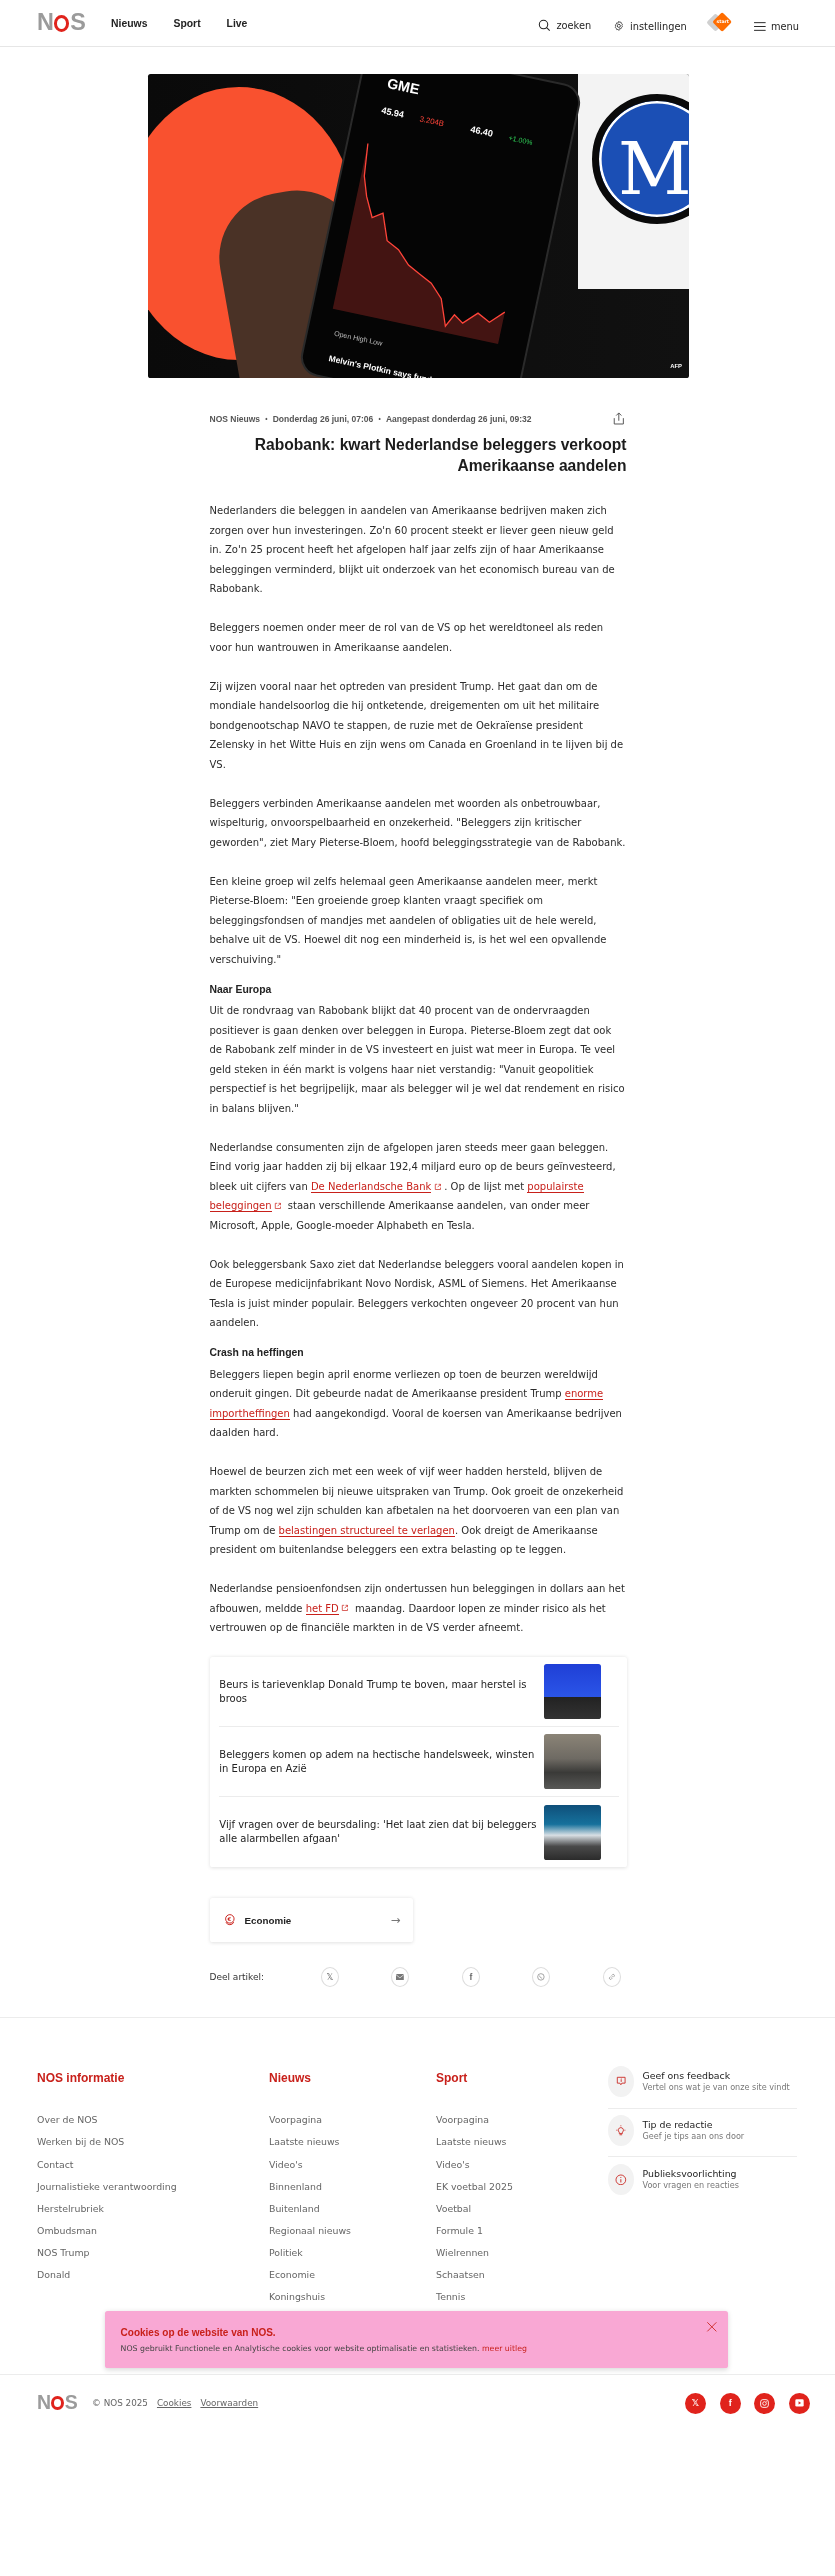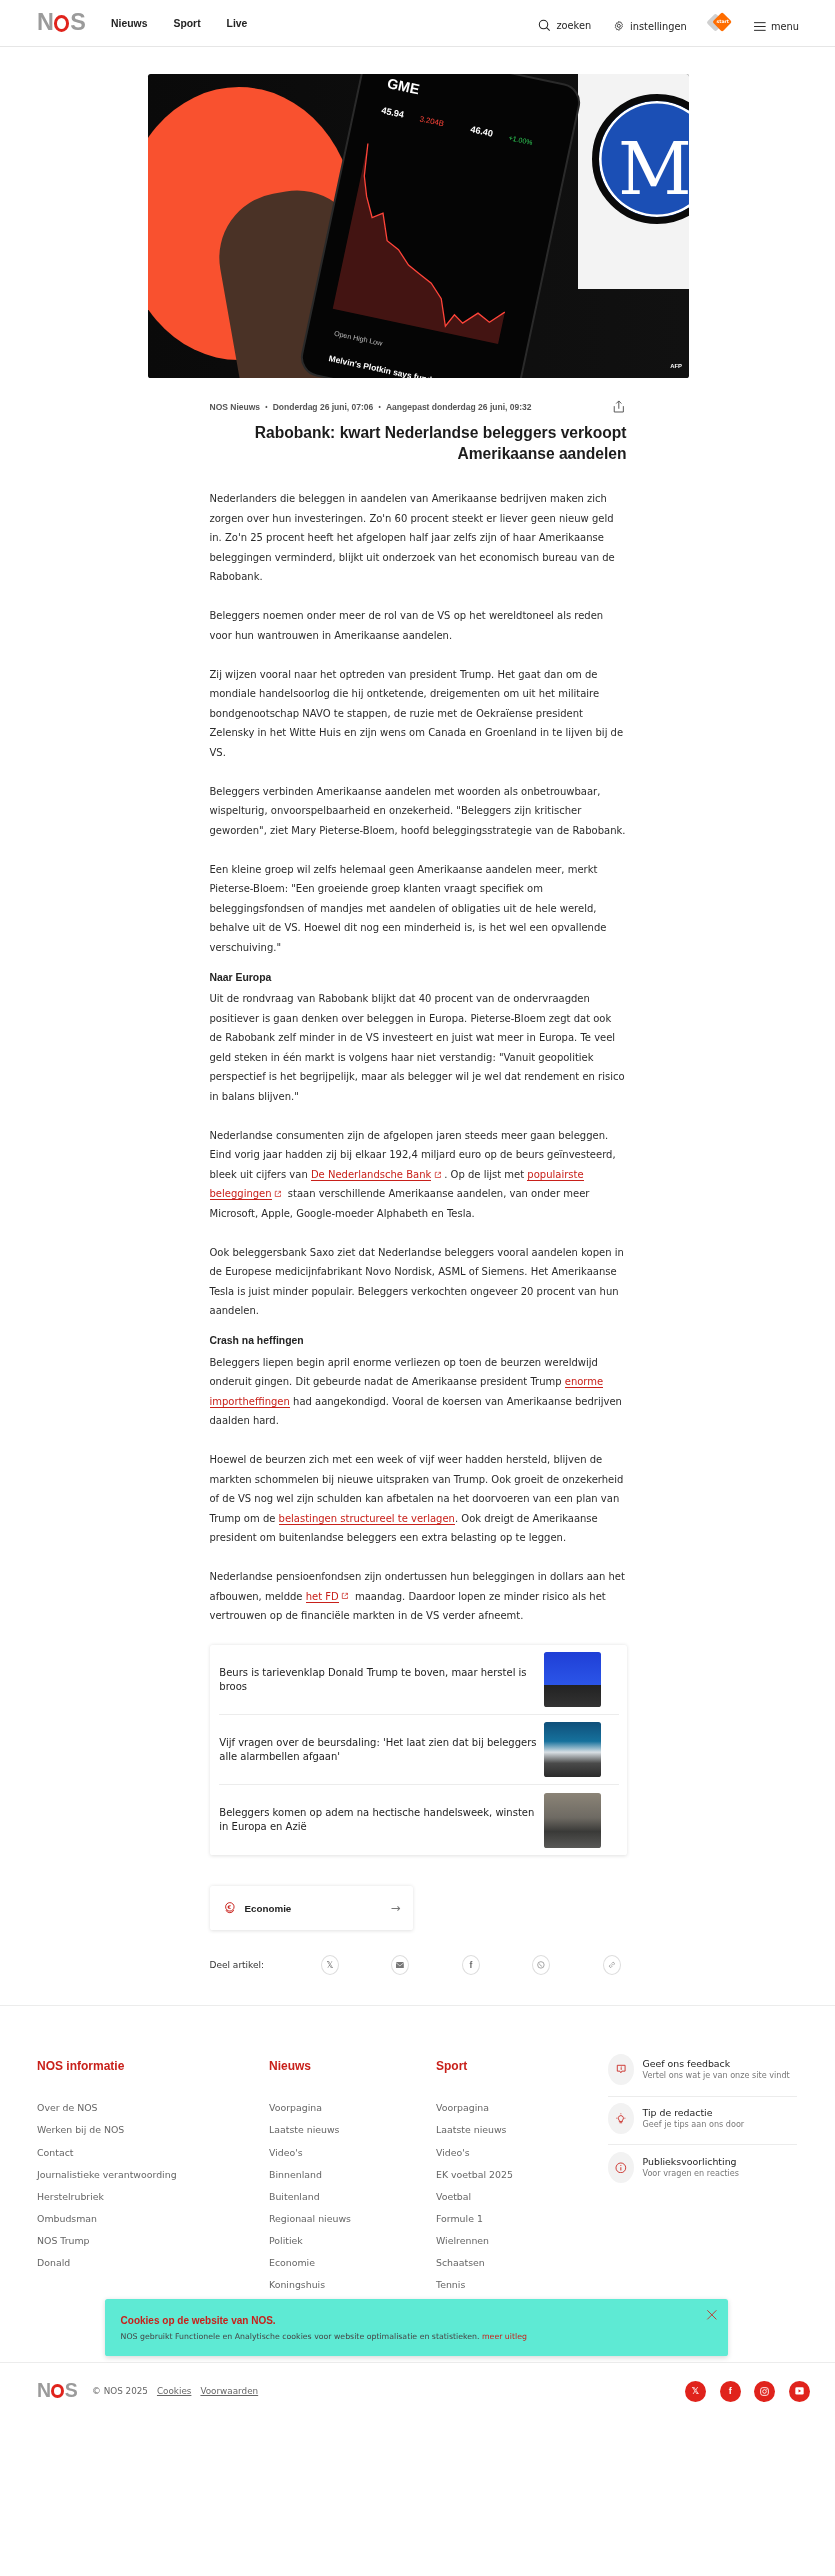--- a/index.html
+++ b/index.html
@@ -25,21 +25,21 @@
   .hero .redcircle { position: absolute; left: -26px; top: 13px; width: 234px; height: 273px; border-radius: 50%; background: #f9512f; }
   .hero .whitebg { position: absolute; right: 0; top: 0; width: 111px; height: 215px; background: #f3f3f3; }
   .hero .mlogo { position: absolute; right: -33px; top: 19.5px; width: 130px; height: 130px; border-radius: 50%; background: #1b4fb5; border: 7.8px solid #0a0a0a; box-shadow: 0 0 0 2.6px #fff inset; }
   .hero .mlogo span { position: absolute; left: 19.5px; top: 26px; font-family: "DejaVu Serif", serif; font-size: 72px; color: #fff; }
   .hero .phone { position: absolute; left: 182px; top: -13px; width: 221px; height: 338px; background: #050505; border-radius: 19.5px; transform: rotate(12deg); border: 2px solid #2a2a2a; overflow: hidden; }
   .hero .phone svg { position: absolute; left: 0; top: 0; }
   .hero .hand { position: absolute; left: 78px; top: 117px; width: 143px; height: 208px; background: #4a3226; border-radius: 65px 65px 0 0; transform: rotate(-10deg); }
   .hero .credit { position: absolute; right: 6.5px; bottom: 9px; font-size: 5.9px; color: #fff; font-weight: bold; font-family: "Liberation Sans", sans-serif; }
 
   
-  .article { width: 417px; margin: 0 auto; padding-top: 21px; }
+  .article { width: 417px; margin: 12px auto; padding-top: 21px; }
   .meta { display: flex; align-items: center; font-family: "Liberation Sans", sans-serif; font-size: 8.5px; color: #555; font-weight: 600; }
   .meta .dot { margin: 0 5.2px; font-size: 6.5px; }
   .share-top { margin-left: auto; width: 15.6px; height: 15.6px; }
   h1 { font-family: "Liberation Sans", sans-serif; font-weight: 700; font-size: 15.6px; line-height: 21px; color: #1c1c1c; margin-top: 7.8px; text-align: right; }
   .body { margin-top: 25px; }
   .body p { font-size: 10px; line-height: 19.5px; color: #2b2b2b; margin-bottom: 19.5px; }
   .body h2 { font-family: "Liberation Sans", sans-serif; font-weight: 700; font-size: 10.4px; color: #232323; margin-bottom: 6.5px; margin-top: -5.2px; }
   .lnk { color: #c8201a; border-bottom: 0.7px solid #c8201a; }
   .ext { display: inline-block; width: 7.8px; height: 7.8px; margin: 0 2.6px 0 2.6px; vertical-align: -0.7px; }
 
@@ -69,21 +69,21 @@
   .fcol.s { width: 172px; }
   .fcol h3 { font-family: "Liberation Sans", sans-serif; font-weight: 700; font-size: 12px; color: #c8201a; margin-bottom: 29px; margin-top: 1.3px; }
   .fcol a { display: block; font-size: 9.4px; color: #666; margin-bottom: 9.4px; line-height: 12.7px; }
   .fcontact { width: 189px; margin-left: 0; margin-top: -10.4px; }
   .fc-item { display: flex; align-items: flex-start; padding: 10.4px 0; border-bottom: 0.7px solid #ececec; }
   .fc-item:last-child { border-bottom: none; }
   .fc-ic { width: 26px; height: 31px; background: #f2f2f2; border-radius: 50%; display: flex; align-items: center; justify-content: center; flex-shrink: 0; margin-right: 8.5px; margin-top: -3.9px; }
   .fc-item .tt { font-size: 9.4px; color: #232323; }
   .fc-item .st { font-size: 8.1px; color: #777; line-height: 10.4px; margin-top: 1.3px; }
 
-  .cookie { position: absolute; left: 105px; top: 293px; width: 623px; height: 57px; background: #5eead4; border-radius: 2.6px; box-shadow: 0 1.3px 5.2px rgba(0,0,0,0.15); padding: 15.6px 15.6px 0 15.6px; }
+  .cookie { position: absolute; left: 105px; top: 293px; width: 623px; height: 57px; background: #f9a8d4; border-radius: 2.6px; box-shadow: 0 1.3px 5.2px rgba(0,0,0,0.15); padding: 15.6px 15.6px 0 15.6px; }
   .cookie .ct { font-family: "Liberation Sans", sans-serif; font-weight: 700; font-size: 10px; color: #c8201a; }
   .cookie .cb { font-size: 7.8px; color: #444; margin-top: 6.5px; }
   .cookie .cb a { color: #c8201a; }
   .cookie .close { position: absolute; right: 10.4px; top: 10.4px; width: 11.7px; height: 11.7px; }
 
   .bottom { border-top: 0.7px solid #ececec; height: 57px; display: flex; align-items: center; padding: 0 26px 0 37px; }
   .bottom .logo { font-size: 19.5px; }
   .bottom .logo .o { width: 13px; height: 14.3px; border-width: 3.3px; }
   .bottom .copy { font-size: 8.8px; color: #666; margin-left: 15px; }
   .bottom .bl { font-size: 8.8px; color: #666; text-decoration: underline; margin-left: 9px; }
@@ -205,26 +205,26 @@
         </svg><span> maandag. Daardoor lopen ze minder risico als het vertrouwen op de financiële markten in de VS verder afneemt.</span>
     </p>
   </div>
 
   <div class="related">
     <a class="rel-item">
       <span class="t">Beurs is tarievenklap Donald Trump te boven, maar herstel is broos</span>
       <span class="rel-thumb th1"></span>
     </a>
     <a class="rel-item">
+      <span class="t">Beleggers komen op adem na hectische handelsweek, winsten in Europa en Azië</span>
+      <span class="rel-thumb th2"></span>
+    </a>
+    <a class="rel-item">
       <span class="t">Vijf vragen over de beursdaling: 'Het laat zien dat bij beleggers alle alarmbellen afgaan'</span>
       <span class="rel-thumb th3"></span>
-    </a>
-    <a class="rel-item">
-      <span class="t">Beleggers komen op adem na hectische handelsweek, winsten in Europa en Azië</span>
-      <span class="rel-thumb th2"></span>
     </a>
   </div>
 
   <a class="topic">
     <svg class="ic" viewBox="0 0 18 18">
         <circle cx="9" cy="7.5" r="6.5" fill="none" stroke="#c8201a" stroke-width="1.5"></circle>
         <path d="M3 12.5a6.5 6.5 0 0 0 12 0" fill="none" stroke="#c8201a" stroke-width="1.5"></path>
         <text x="5.5" y="10.5" font-size="8" fill="#c8201a" font-weight="bold" font-family="DejaVu Sans, sans-serif">€</text>
       </svg>
     <span class="lbl">Economie</span>

